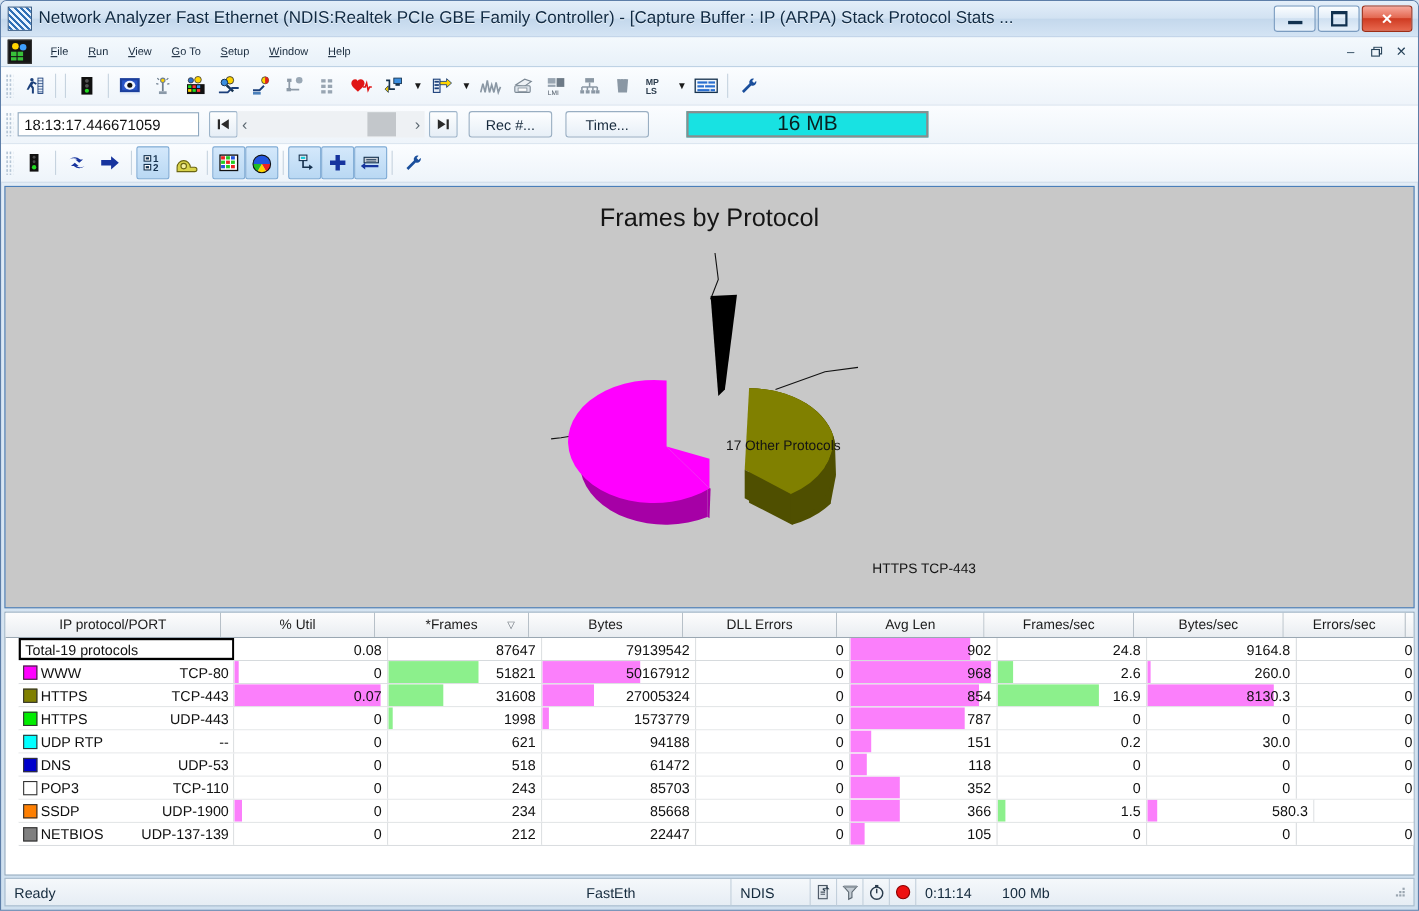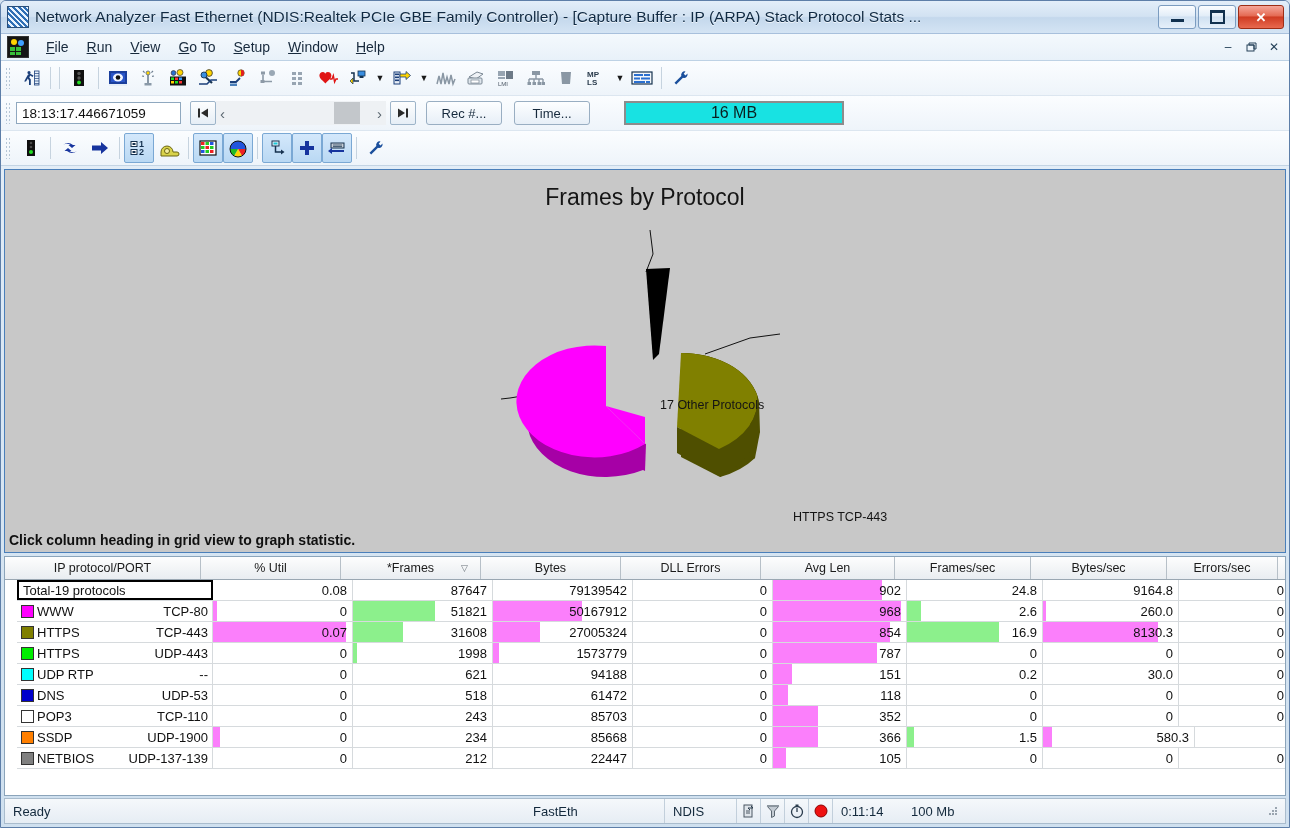--- a/index.html
+++ b/index.html
@@ -61,21 +61,21 @@
     border-bottom:1px solid #bed2e5;padding-left:6px;position:relative;
   }
   .menu-icon{width:20px;height:20px;margin-right:8px;border:1px solid #333;background:#151515;position:relative;}
   .menu-icon .d1{position:absolute;left:3px;top:2px;width:6px;height:6px;border-radius:50%;background:#ffd400;}
   .menu-icon .d2{position:absolute;left:10px;top:3px;width:6px;height:6px;border-radius:50%;background:#3fa0ff;}
   .menu-icon .d3{position:absolute;left:2px;top:10px;width:5px;height:4px;background:#38c03a;}
   .menu-icon .d4{position:absolute;left:8px;top:10px;width:5px;height:4px;background:#38c03a;}
   .menu-icon .d5{position:absolute;left:2px;top:15px;width:5px;height:3px;background:#38c03a;}
   .menu-icon .d6{position:absolute;left:8px;top:15px;width:5px;height:3px;background:#38c03a;}
   .menu-item{
-    padding:3px 9px;font-size:14px;color:#17293c;cursor:default;white-space:nowrap;
+    padding:3px 9px;font-size:10px;color:#17293c;cursor:default;white-space:nowrap;
   }
   .menu-item u{text-decoration:underline;}
   .mdi-btns{position:absolute;right:4px;top:2px;display:flex;gap:1px;}
   .mdi-btn{
     width:20px;height:19px;border:1px solid transparent;border-radius:2px;
     display:flex;align-items:center;justify-content:center;font-size:12px;color:#254158;
   }
   
   .tbwrap{background:#f2f6fa;border-bottom:1px solid #c3d4e4;}
   .toolbar{
@@ -117,21 +117,21 @@
   .navthumb{width:26px;height:22px;background:#c3c7cb;position:absolute;right:26px;top:1px;}
   .pillbtn{
     height:24px;border:1px solid #99aec2;border-radius:3px;
     background:linear-gradient(180deg,#fdfeff,#e7eff7);
     display:flex;align-items:center;justify-content:center;
     font-size:13px;color:#16293c;padding:0 12px;box-sizing:border-box;
   }
   .membar{
     width:220px;height:24px;border:2px solid #8c8c8c;background:#18e2e2;
     display:flex;align-items:center;justify-content:center;
-    font-size:16px;color:#0a2020;box-sizing:border-box;
+    font-size:19px;color:#0a2020;box-sizing:border-box;
   }
   
   .chartpane{
     margin:3px 3px 0 3px;border:1px solid #4a7fba;background:#c8c8c8;
     flex:0 0 auto;height:384px;position:relative;box-sizing:border-box;
   }
   .chart-title{
     position:absolute;left:0;right:0;top:14px;text-align:center;
     font-size:23px;color:#151515;
   }
@@ -586,21 +586,20 @@
         <path d="M638 273 L638 300 L640 301 L641 274 Z" fill="#a600a6"></path>
         <path d="M601 176 L601 176 A78 56 0 1 0 640 274 L601 236 Z" fill="#ff00ff"></path>
         <path d="M601 236 L640 274 L640 247 L601 236 Z" fill="#ff00ff"></path>
       </g>
 
       <text x="655" y="239" font-family="Liberation Sans" font-size="12.5" fill="#141414">17 Other Protocols</text>
       <text x="788" y="351" font-family="Liberation Sans" font-size="12.5" fill="#141414">HTTPS TCP-443</text>
       <text x="415" y="415" font-family="Liberation Sans" font-size="12.5" fill="#141414">WWW TCP-80</text>
     </svg>
 
-    <div class="hintbar">Click column heading in grid view to graph statistic.</div>
   </div>
 
   <div class="gridpane">
     <div class="gridhead" id="gridhead">
         <div class="hcell" style="width: 196px;">
           <span>IP protocol/PORT</span>
         </div>
         <div class="hcell" style="width: 140px;">
           <span>% Util</span>
         </div>

